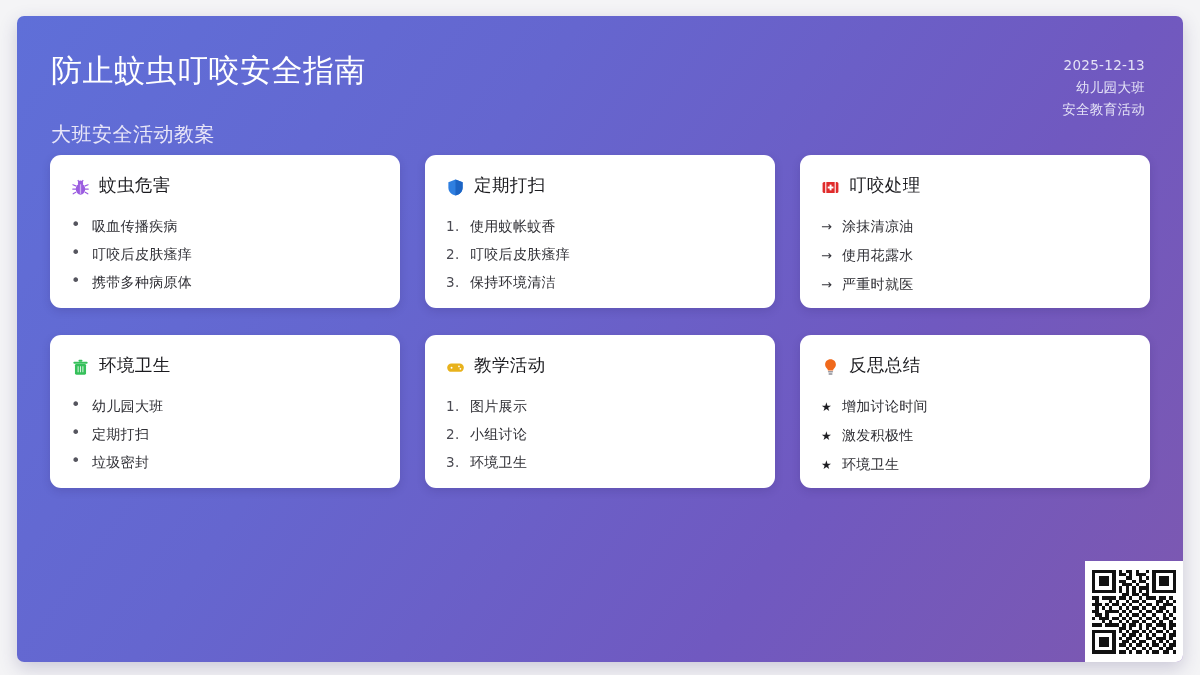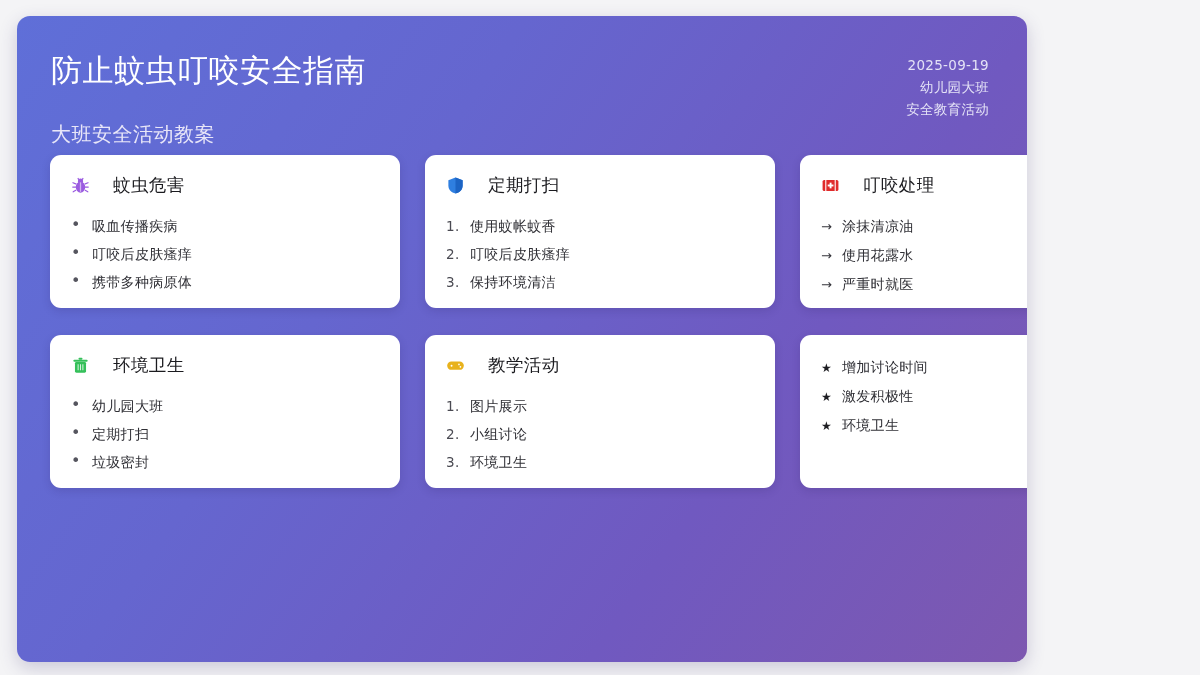--- a/index.html
+++ b/index.html
@@ -10,22 +10,22 @@
     overflow: hidden;
   }
   .page {
     position: relative;
     width: 1200px; height: 675px;
     background: #f4f4f6;
   }
   .slide {
     position: absolute;
     left: 17px; top: 16px;
-    width: 1010px; height: 646px;
-    border-radius: 13px;
+    width: 1166px; height: 646px;
+    border-radius: 7px;
     background: linear-gradient(125deg, #5f6fd8 0%, #6566cf 35%, #7059c0 70%, #7d58b0 100%);
     box-shadow: 0 6px 18px rgba(60,50,110,0.22);
     overflow: hidden;
   }
 
   
   .header {
     position: absolute;
     left: 0; top: 0; right: 0;
     height: 128px;
@@ -73,22 +73,22 @@
   }
   .card {
     background: #ffffff;
     border-radius: 11px;
     height: 153px;
     padding: 18px 20px 14px 21px;
     box-shadow: 0 3px 9px rgba(40,30,90,0.17);
   }
   .card-head {
     display: flex;
-    align-items: center;
-    gap: 23px;
+    align-items: flex-end;
+    gap: 9px;
     margin-bottom: 15px;
   }
   .card-title {
     font-size: 17.5px;
     color: #1b1b1f;
     letter-spacing: 0.4px;
   }
   .card-icon {
     width: 19px; height: 19px;
     display: inline-flex;
@@ -134,21 +134,21 @@
 
 <div class="page">
   <div class="slide">
 
     <div class="header">
       <div class="title-block">
         <div class="slide-title">防止蚊虫叮咬安全指南</div>
         <div class="slide-subtitle">大班安全活动教案</div>
       </div>
       <div class="meta">
-        <div>2025-09-19</div>
+        <div>2025-12-13</div>
         <div>幼儿园大班</div>
         <div>安全教育活动</div>
       </div>
     </div>
 
     <div class="grid" id="card-grid">
         <div class="card">
           <div class="card-head">
             <span class="card-icon">
               <svg xmlns="http://www.w3.org/2000/svg" viewBox="0 0 24 24" width="19" height="19">
@@ -277,20 +277,30 @@
               <span class="marker num">2.</span>
               <span>小组讨论</span>
             </li>
             <li>
               <span class="marker num">3.</span>
               <span>环境卫生</span>
             </li>
           </ul>
         </div>
         <div class="card">
+          <div class="card-head">
+            <span class="card-icon">
+              <svg xmlns="http://www.w3.org/2000/svg" viewBox="0 0 24 24" width="19" height="19">
+                <path d="M12 1.6c-4 0-6.8 3-6.8 6.6 0 2.6 1.5 4.2 2.6 5.5.6.7.9 1.3.9 2h6.6c0-.7.3-1.3.9-2 1.1-1.3 2.6-2.9 2.6-5.5 0-3.6-2.8-6.6-6.8-6.6Z" fill="#f0691c"></path>
+                <rect x="8.7" y="16.4" width="6.6" height="2" rx="1" fill="#9a9aa2"></rect>
+                <rect x="9.4" y="19.2" width="5.2" height="2" rx="1" fill="#8b8b93"></rect>
+              </svg>
+            </span>
+            <span class="card-title">反思总结</span>
+          </div>
           <ul class="card-list">
             <li>
               <span class="marker star">★</span>
               <span>增加讨论时间</span>
             </li>
             <li>
               <span class="marker star">★</span>
               <span>激发积极性</span>
             </li>
             <li>

